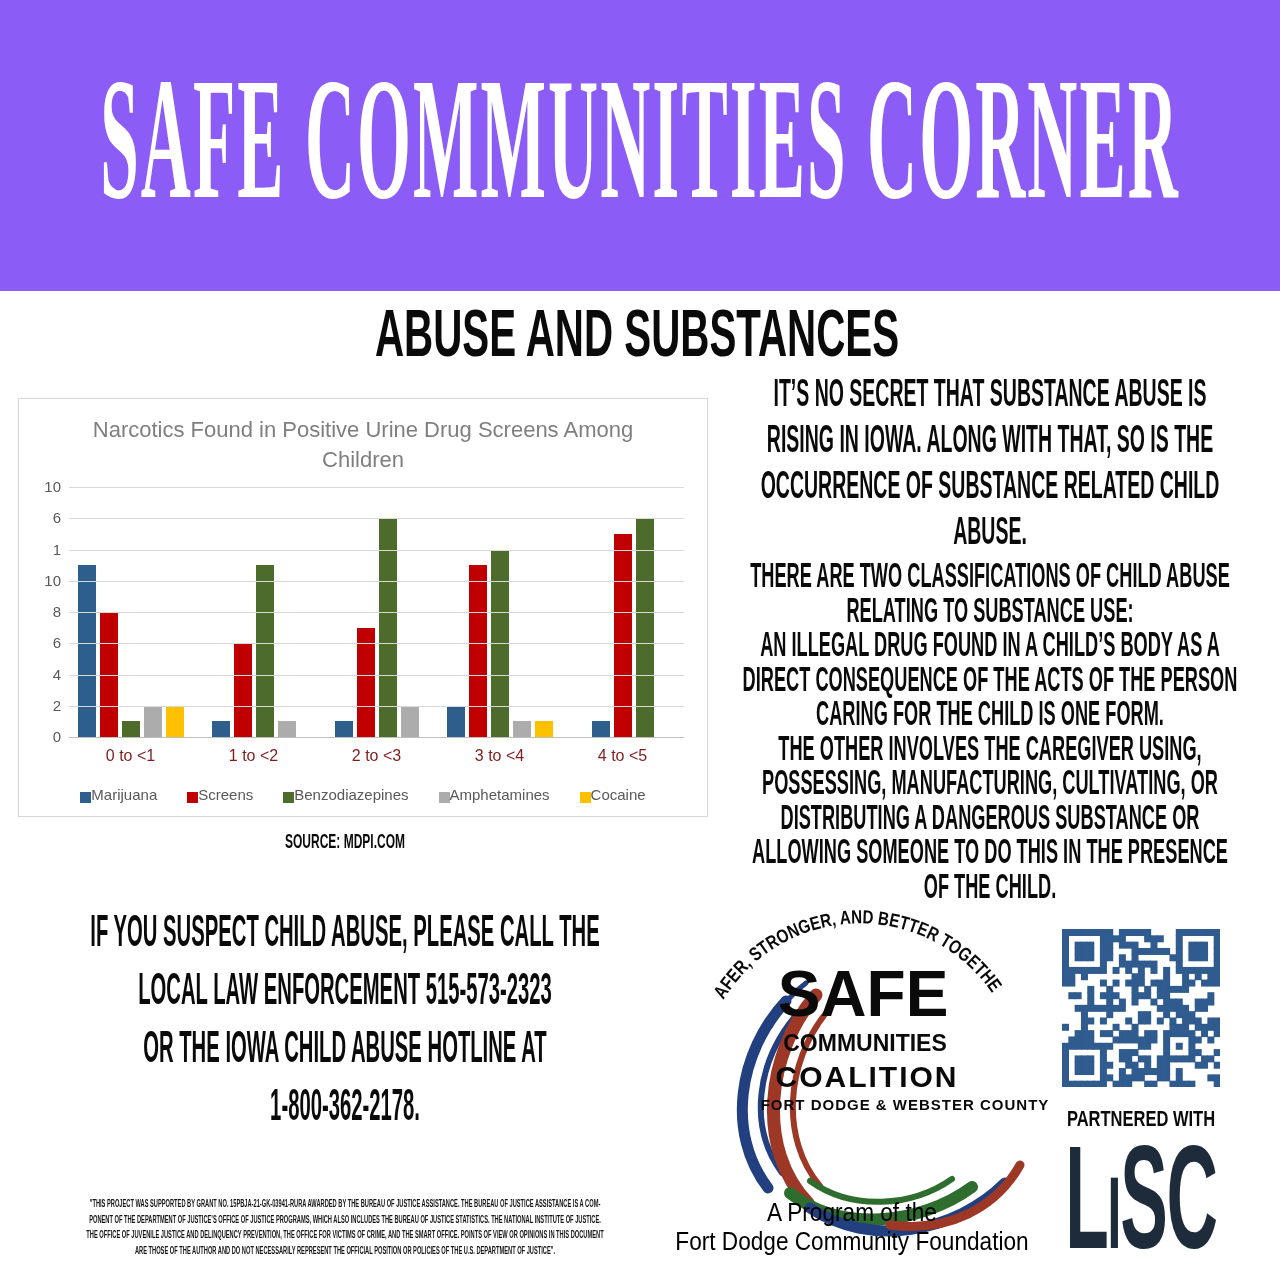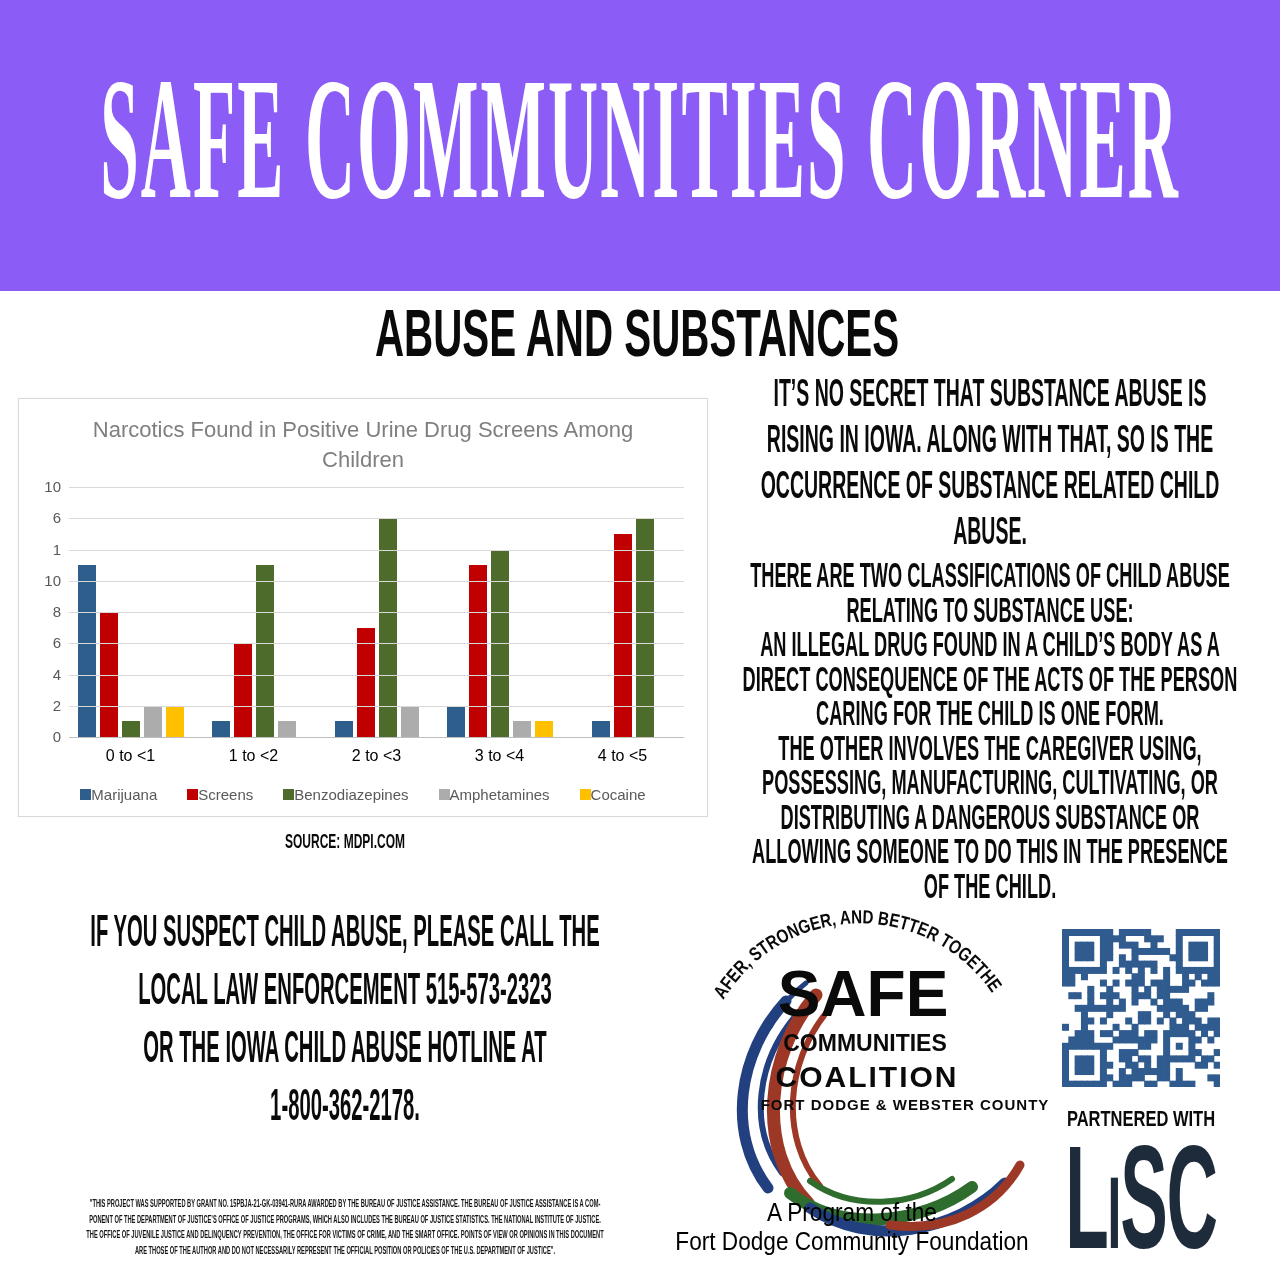--- a/index.html
+++ b/index.html
@@ -29,24 +29,24 @@
   .gridline { position:absolute; left:0; width:100%; height:1px; background:#d9d9d9; }
   .gridline.base { background:#bfbfbf; }
   .ytick { position:absolute; left:-40px; width:32px; text-align:right;
            font-size:15px; color:#595959; }
   .groups { position:absolute; left:0; top:0; width:100%; height:100%;
             display:flex; align-items:flex-end; }
   .group { flex:1 1 0; display:flex; align-items:flex-end; justify-content:center;
            gap:4px; height:100%; }
   .bar { width:18px; }
   .xlabels { position:absolute; left:50px; top:348px; width:615px; display:flex; }
-  .xlabel { flex:1 1 0; text-align:center; font-size:16px; color:#000000; }
+  .xlabel { flex:1 1 0; text-align:center; font-size:16px; color:#7f1d1d; }
   .legend { position:absolute; left:0; bottom:13px; width:100%; display:flex;
             justify-content:center; gap:30px; font-size:15px; color:#595959; }
-  .legend-item { display:flex; align-items:center; }
+  .legend-item { display:flex; align-items:flex-end; }
   .swatch { width:11px; height:11px; }
 
   
   .source { position:absolute; top:830px; left:145px; width:400px; text-align:center;
             font-weight:bold; font-size:20px; white-space:nowrap; color:#0a0a0a;
             transform:scale(0.6,1); transform-origin:50% 0; }
   .para1 { position:absolute; top:370px; left:410px; width:1160px; text-align:center;
            font-weight:bold; font-size:39px; line-height:46px; white-space:pre-line;
            color:#0a0a0a; transform:scale(0.5,1); transform-origin:50% 0; }
   .para2 { position:absolute; top:558px; left:440px; width:1100px; text-align:center;

